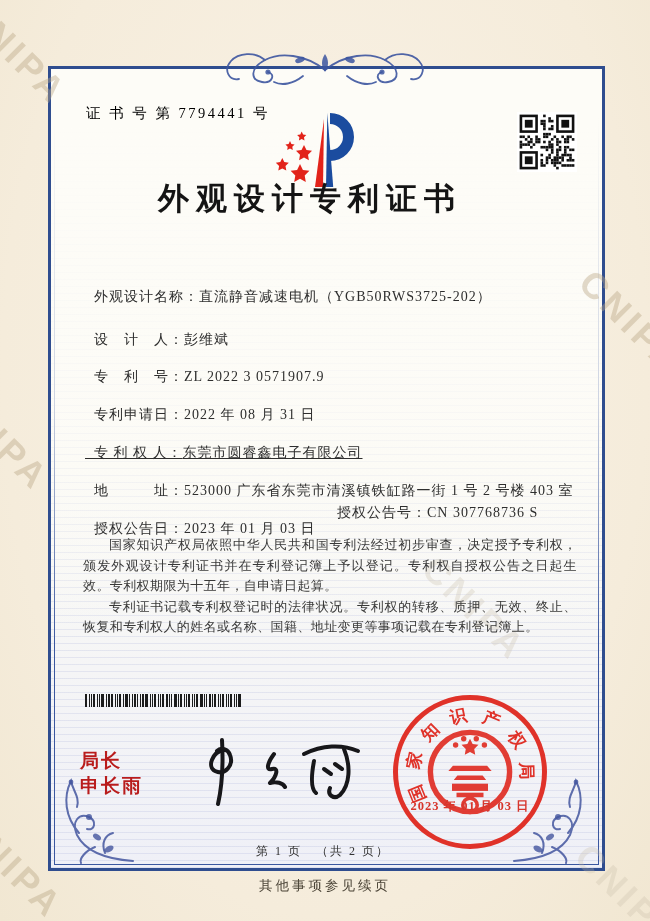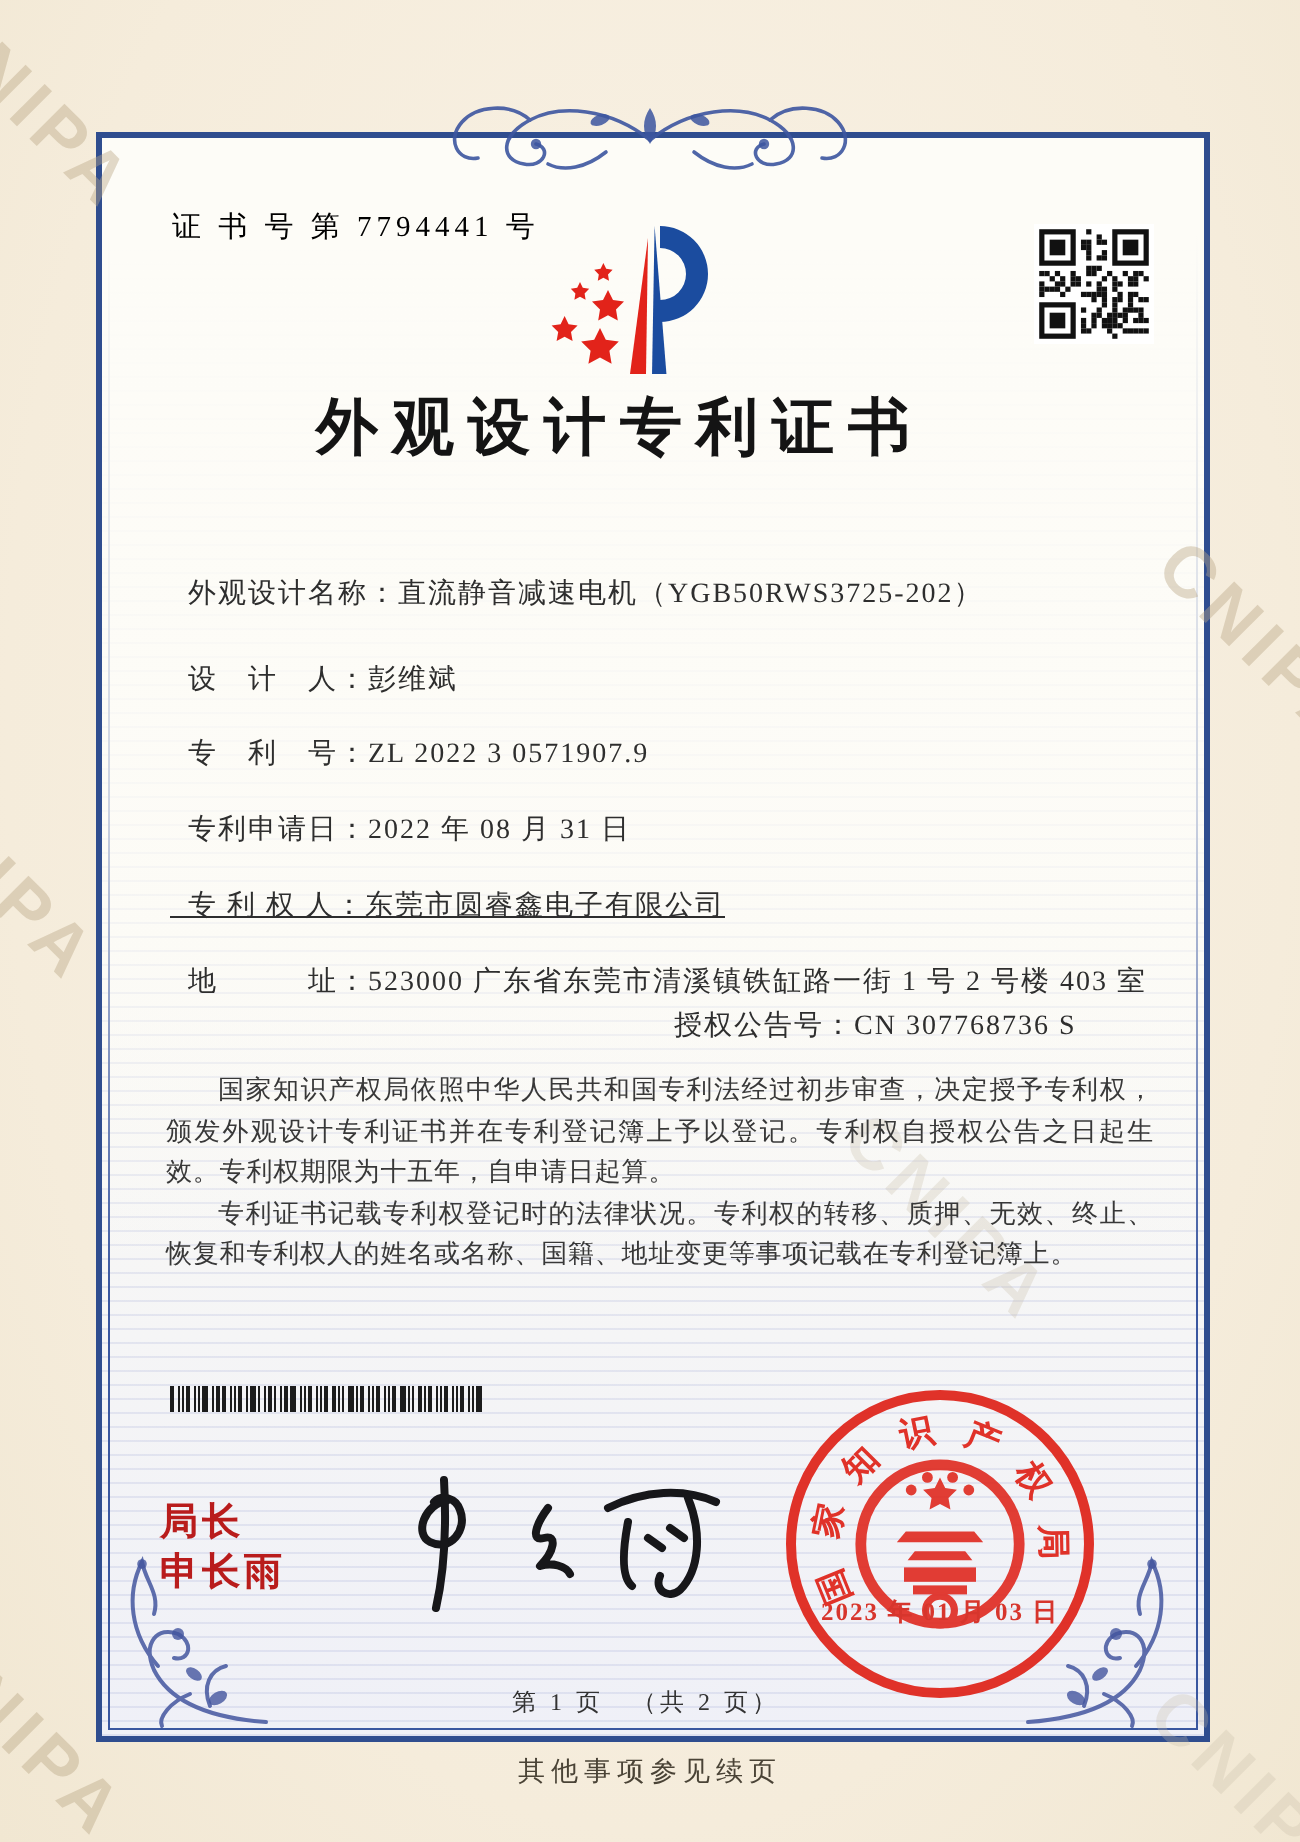--- a/index.html
+++ b/index.html
@@ -16,21 +16,21 @@
   .frame{position:absolute;left:48px;top:66px;width:551px;height:799px;
          border:3px solid #2f4d8f;
          background:
            repeating-linear-gradient(180deg, rgba(122,134,198,0.15) 0px, rgba(122,134,198,0.15) 1px, rgba(0,0,0,0) 1px, rgba(0,0,0,0) 7px),
            linear-gradient(180deg,#fffdf8 0%,#fbfaf5 50%,#eff0f7 100%);}
   .frame-inner{position:absolute;inset:3px;border:1px solid #3a57a0;}
   .paper-fade{position:absolute;inset:0;
          background:linear-gradient(180deg, rgba(253,252,247,1) 6%, rgba(253,252,247,0.75) 42%, rgba(253,252,247,0) 72%);}
   
   .cert-no{left:86px;top:104px;font-size:14.5px;letter-spacing:2.5px;color:#000000;}
-  .title{left:48px;top:193px;width:524px;text-align:center;font-size:31px;font-weight:bold;
+  .title{left:48px;top:178px;width:524px;text-align:center;font-size:31px;font-weight:bold;
          letter-spacing:7px;color:#141414;}
   .field{left:85px;font-size:14px;color:#2e2e2e;letter-spacing:1px;white-space:pre;}
   .field .lab{color:#2e2e2e;}
   .grant-no-group{position:absolute;left:252px;top:0;white-space:pre;}
   .paras{left:83px;top:535px;width:494px;font-size:13px;line-height:20.5px;color:#383838;
          text-align:justify;letter-spacing:0.4px;}
   .paras p{margin:0;text-indent:2em;}
   .sig-label{left:80px;font-size:19px;font-weight:bold;color:#b91c1c;
              font-family:"Liberation Sans","DejaVu Sans",sans-serif;letter-spacing:2px;}
   .page-ind{left:48px;top:843px;width:550px;text-align:center;font-size:12px;
@@ -266,20 +266,21 @@
 <div class="abs field" style="top:390px;z-index:1;">
   <span class="lab">专利申请日：</span><span>2022 年 08 月 31 日</span>
 </div>
 <div class="abs field" style="top:428px;z-index:1;text-decoration:underline;">
   <span class="lab">专 利 权 人：</span><span>东莞市圆睿鑫电子有限公司</span>
 </div>
 <div class="abs field" style="top:466px;z-index:1;">
   <span class="lab">地　　　址：</span><span>523000 广东省东莞市清溪镇铁缸路一街 1 号 2 号楼 403 室</span>
 </div>
 <div class="abs field" style="top:504px;z-index:1;">
+  <span><span class="lab">授权公告日：</span><span>2023 年 01 月 03 日</span></span>
   <span class="grant-no-group"><span class="lab">授权公告号：</span><span>CN 307768736 S</span></span>
 </div>
 
 <div class="abs paras" style="z-index:1;">
   <p>国家知识产权局依照中华人民共和国专利法经过初步审查，决定授予专利权，颁发外观设计专利证书并在专利登记簿上予以登记。专利权自授权公告之日起生效。专利权期限为十五年，自申请日起算。</p>
   <p>专利证书记载专利权登记时的法律状况。专利权的转移、质押、无效、终止、恢复和专利权人的姓名或名称、国籍、地址变更等事项记载在专利登记簿上。</p>
 </div>
 
 <div class="abs barcode" style="z-index:1;" id="barcode"><svg width="156" height="13" viewBox="0 0 156 13">
       <rect x="0" y="0" width="2" height="13" fill="#1c1c1c"></rect>

